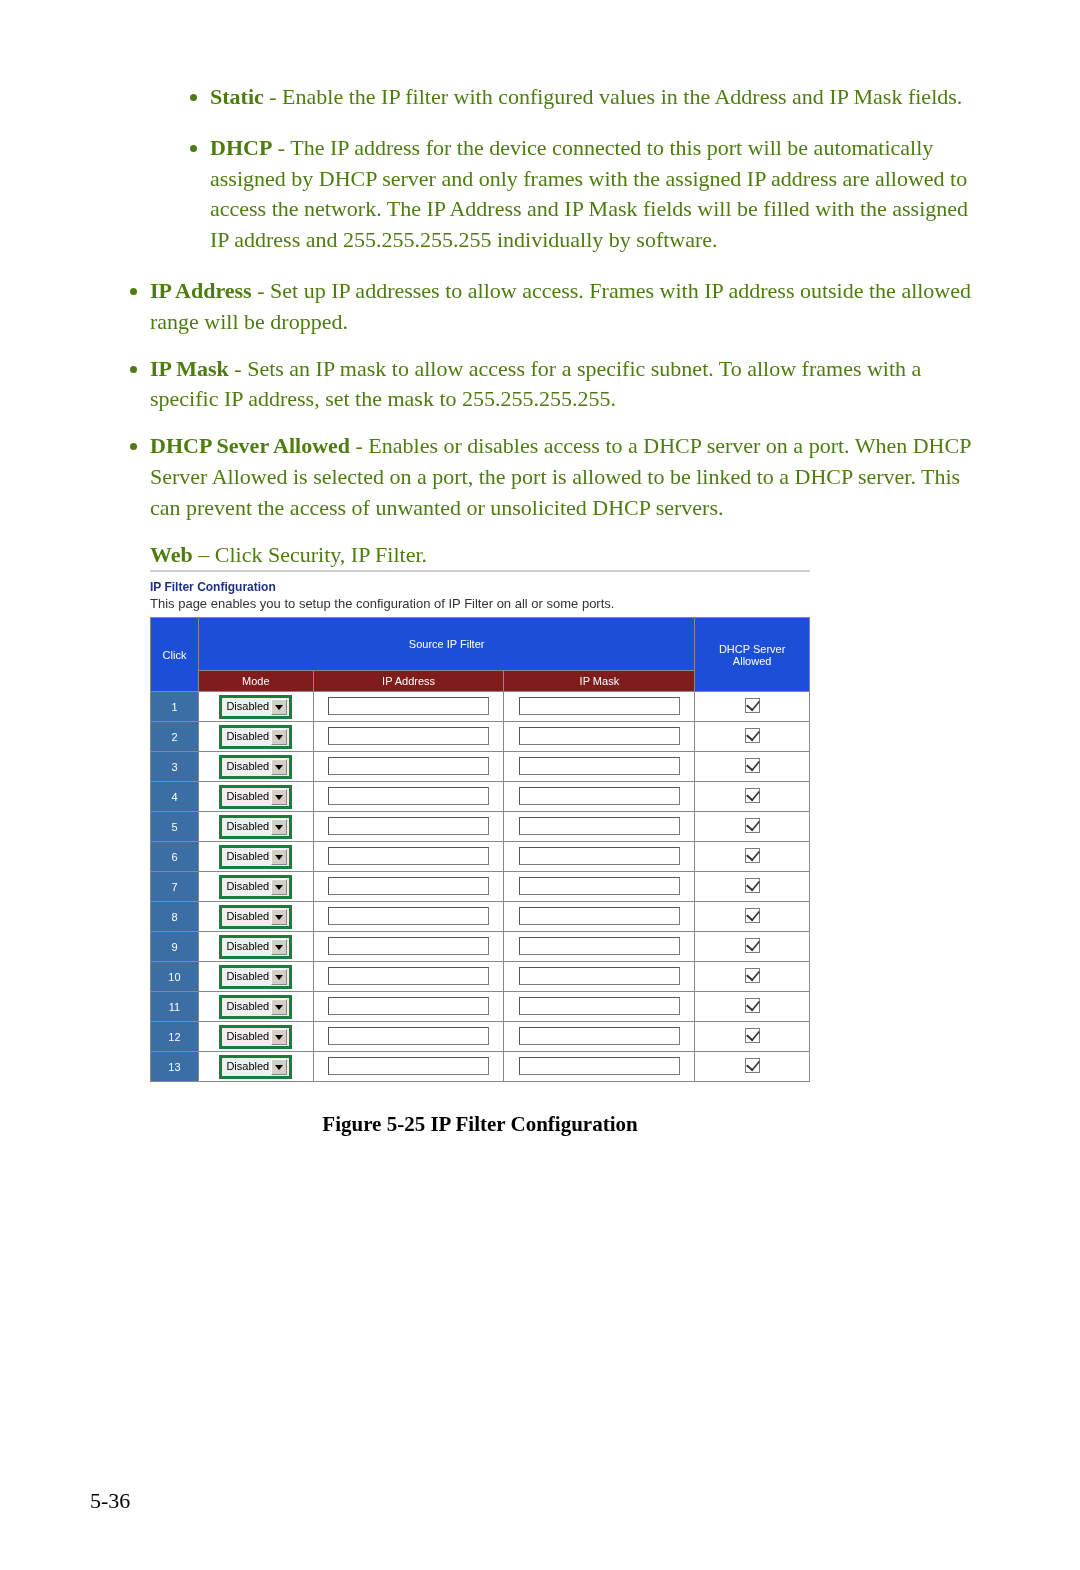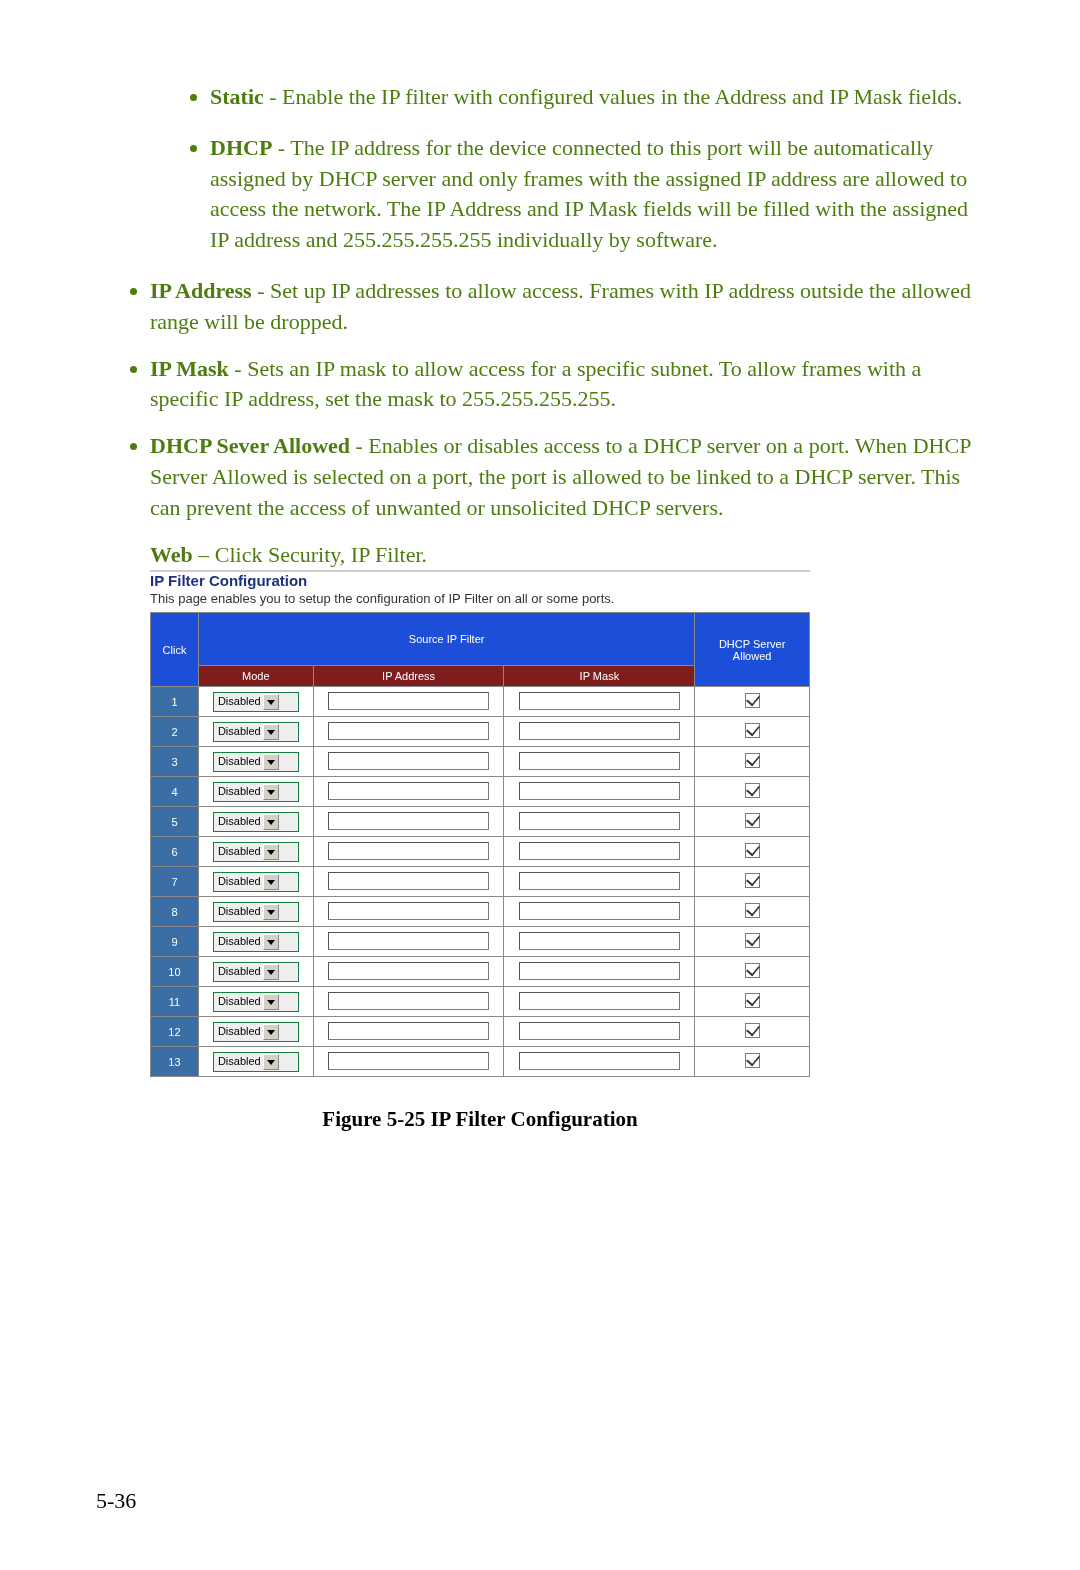--- a/index.html
+++ b/index.html
@@ -59,22 +59,22 @@
   .figure-wrap {
     margin-left: 60px;
     width: 660px;
     border-top: 2px solid #ccc;
     background: #fff;
   }
   .fig-title {
     font-family: Verdana, Arial, sans-serif;
     font-weight: bold;
     color: #203080;
-    font-size: 15px;
-    padding: 0 0 0 0;
+    font-size: 12px;
+    padding: 8px 0 0 0;
   }
   .fig-sub {
     font-family: Verdana, Arial, sans-serif;
     font-size: 13px;
     color: #333;
     padding: 2px 0 6px 0;
   }
   table.ipf {
     border-collapse: collapse;
     width: 100%;
@@ -102,25 +102,25 @@
     color: #fff;
     width: 38px;
     height: 27px;
   }
   table.ipf td {
     background: #fff;
     height: 27px;
   }
   .mode-select {
     display: inline-block;
-    border: 1px solid #15803d;
+    border: 3px solid #15803d;
     background: #efefef;
     font-family: Tahoma, Arial, sans-serif;
     font-size: 11px;
-    padding: 1px 19px 1px 4px;
+    padding: 1px 2px 1px 4px;
     color: #000;
     line-height: 14px;
   }
   .mode-select .arrow {
     display: inline-block;
     width: 14px;
     height: 14px;
     background: #d4d0c8;
     border: 1px solid #888;
     border-left: 1px solid #fff;
@@ -167,21 +167,21 @@
     text-align: center;
     font-family: Garamond, Georgia, serif;
     font-size: 21px;
     font-weight: bold;
     margin-top: 30px;
     margin-left: 60px;
     width: 660px;
   }
   .page-num {
     position: absolute;
-    left: 96px;
+    left: 90px;
     bottom: 56px;
     font-family: Garamond, Georgia, serif;
     font-size: 22px;
   }
 </style>
 </head>
 <body>
 
 <div class="page">
 

